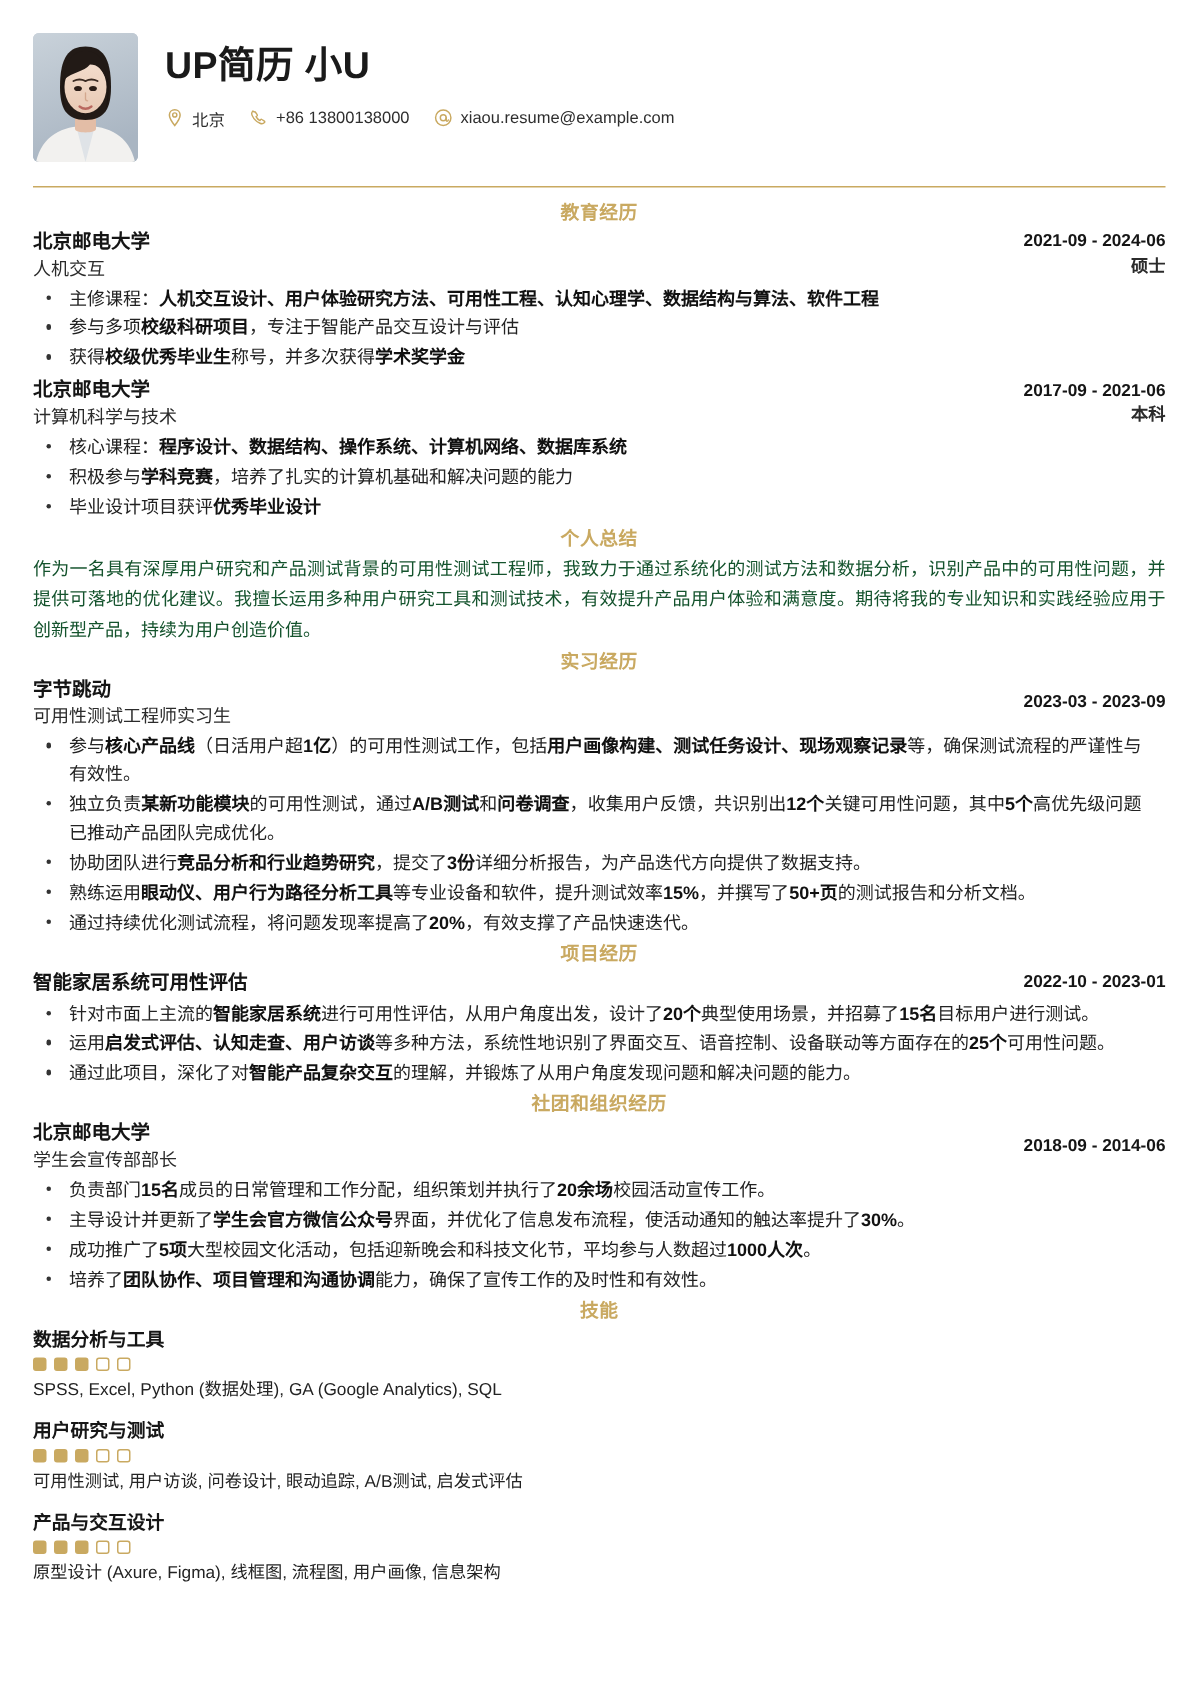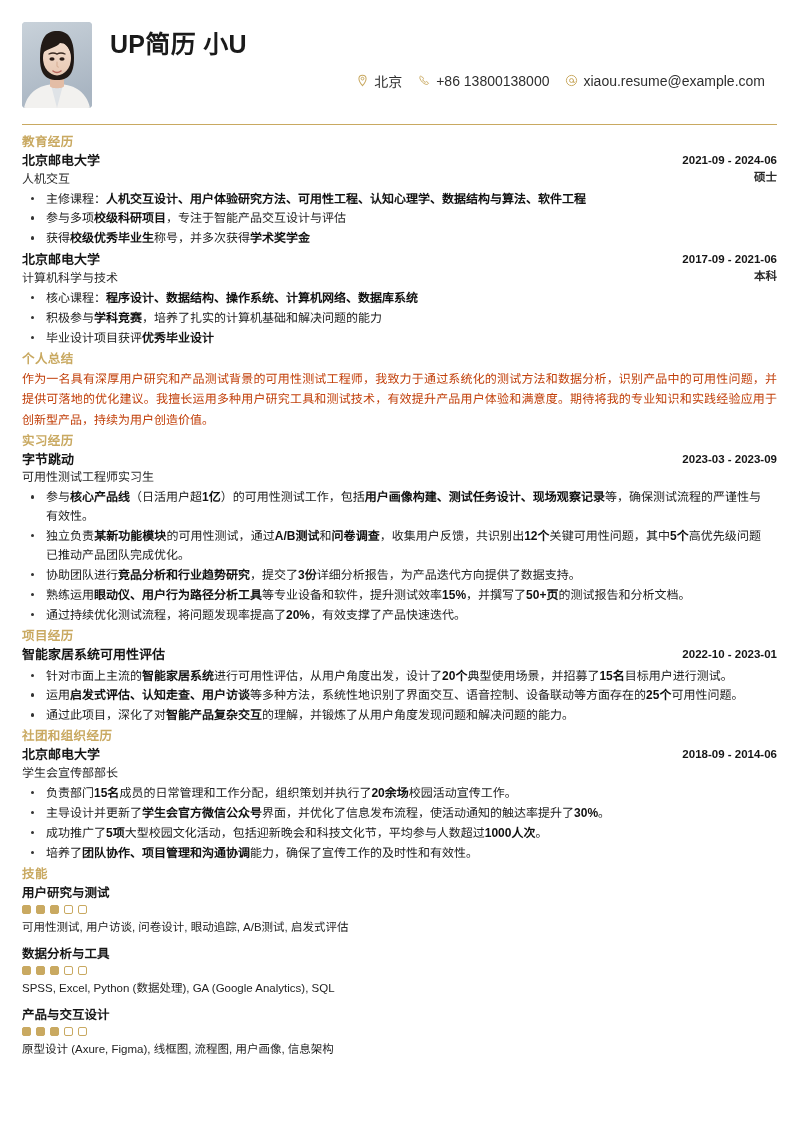--- a/index.html
+++ b/index.html
@@ -52,23 +52,22 @@
     letter-spacing: 0.3px;
     color: #1a1a1a;
     line-height: 1.15;
     margin: 0 0 12px 0;
   }
   .contacts {
     display: flex;
     align-items: center;
     flex-wrap: wrap;
     gap: 4px;
-    font-size: 14px;
+    font-size: 11px;
     color: #2e2e2e;
-    justify-content: flex-end;
   }
   .contact-item {
     display: inline-flex;
     align-items: center;
     gap: 5px;
     margin-right: 12px;
     white-space: nowrap;
   }
   .contact-item .ico {
     display: inline-flex;
@@ -89,26 +88,27 @@
 
   
   .section { margin-bottom: 2px; }
   .section-title {
     font-size: 12.5px;
     font-weight: 700;
     color: #c9a961;
     letter-spacing: 0.4px;
     margin: 0 0 1px 0;
     line-height: 1.35;
+    text-align: center;
   }
   .block { margin-bottom: 3px; }
   .block-head {
     display: flex;
     justify-content: space-between;
-    align-items: flex-start;
+    align-items: center;
     gap: 16px;
   }
   .block-head-left { flex: 1 1 auto; min-width: 0; }
   .block-head-right {
     flex: 0 0 auto;
     text-align: right;
     font-size: 11.5px;
     color: #1d1d1d;
   }
   .org {
@@ -161,21 +161,21 @@
     height: 3.4px;
     border-radius: 50%;
     background: #333333;
   }
   b, strong { font-weight: 700; color: #111111; }
 
   
   .summary {
     font-size: 12px;
     line-height: 1.72;
-    color: #c2410c;
+    color: #14532d;
     text-align: justify;
     margin: 1px 0 0 0;
   }
 
   
   .skill-group { margin-bottom: 8px; }
   .skill-name {
     font-size: 12.5px;
     font-weight: 700;
     color: #161616;
@@ -388,40 +388,40 @@
             <li>培养了<b>团队协作、项目管理和沟通协调</b>能力，确保了宣传工作的及时性和有效性。</li>
           </ul>
         </div>
       </div>
     </div>
 
   <div class="section">
     <div class="section-title">技能</div>
     <div id="skills-root">
         <div class="skill-group">
+          <div class="skill-name">数据分析与工具</div>
+          <div class="dots">
+            <span class="dot on"></span>
+            <span class="dot on"></span>
+            <span class="dot on"></span>
+            <span class="dot off"></span>
+            <span class="dot off"></span>
+          </div>
+          <div class="skill-desc">SPSS, Excel, Python (数据处理), GA (Google Analytics), SQL</div>
+        </div>
+        <div class="skill-group">
           <div class="skill-name">用户研究与测试</div>
           <div class="dots">
             <span class="dot on"></span>
             <span class="dot on"></span>
             <span class="dot on"></span>
             <span class="dot off"></span>
             <span class="dot off"></span>
           </div>
           <div class="skill-desc">可用性测试, 用户访谈, 问卷设计, 眼动追踪, A/B测试, 启发式评估</div>
-        </div>
-        <div class="skill-group">
-          <div class="skill-name">数据分析与工具</div>
-          <div class="dots">
-            <span class="dot on"></span>
-            <span class="dot on"></span>
-            <span class="dot on"></span>
-            <span class="dot off"></span>
-            <span class="dot off"></span>
-          </div>
-          <div class="skill-desc">SPSS, Excel, Python (数据处理), GA (Google Analytics), SQL</div>
         </div>
         <div class="skill-group">
           <div class="skill-name">产品与交互设计</div>
           <div class="dots">
             <span class="dot on"></span>
             <span class="dot on"></span>
             <span class="dot on"></span>
             <span class="dot off"></span>
             <span class="dot off"></span>
           </div>

